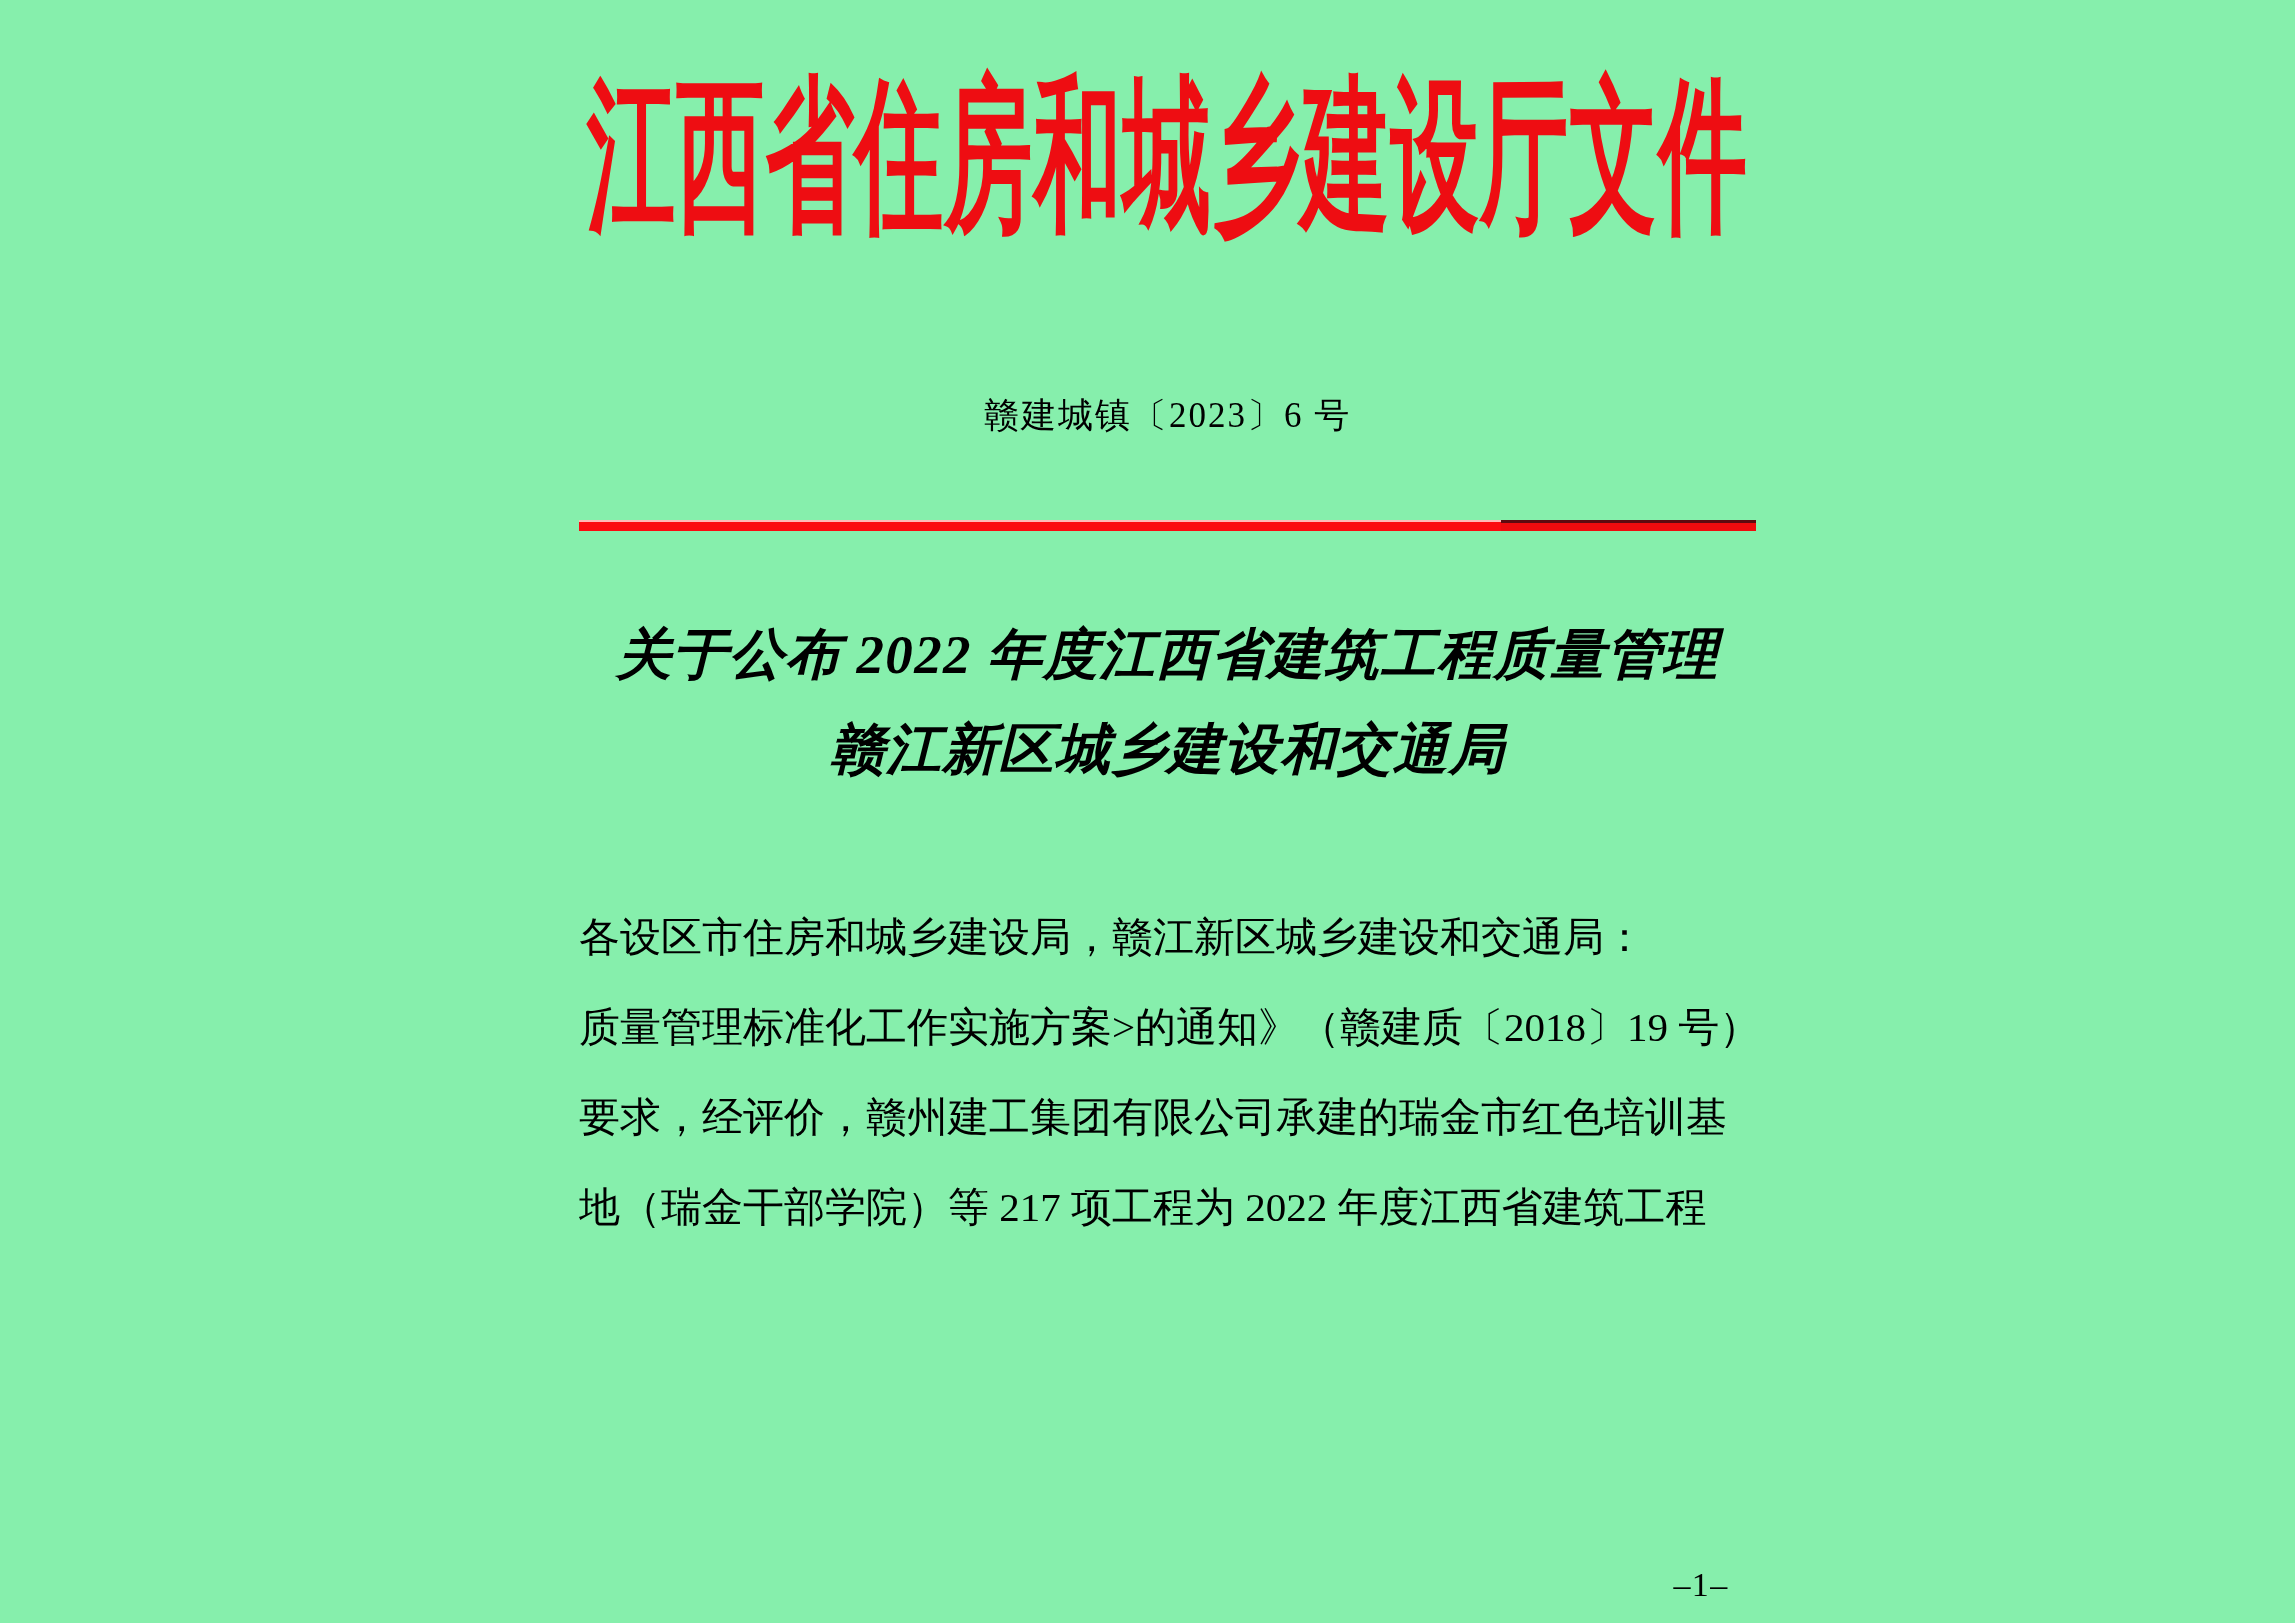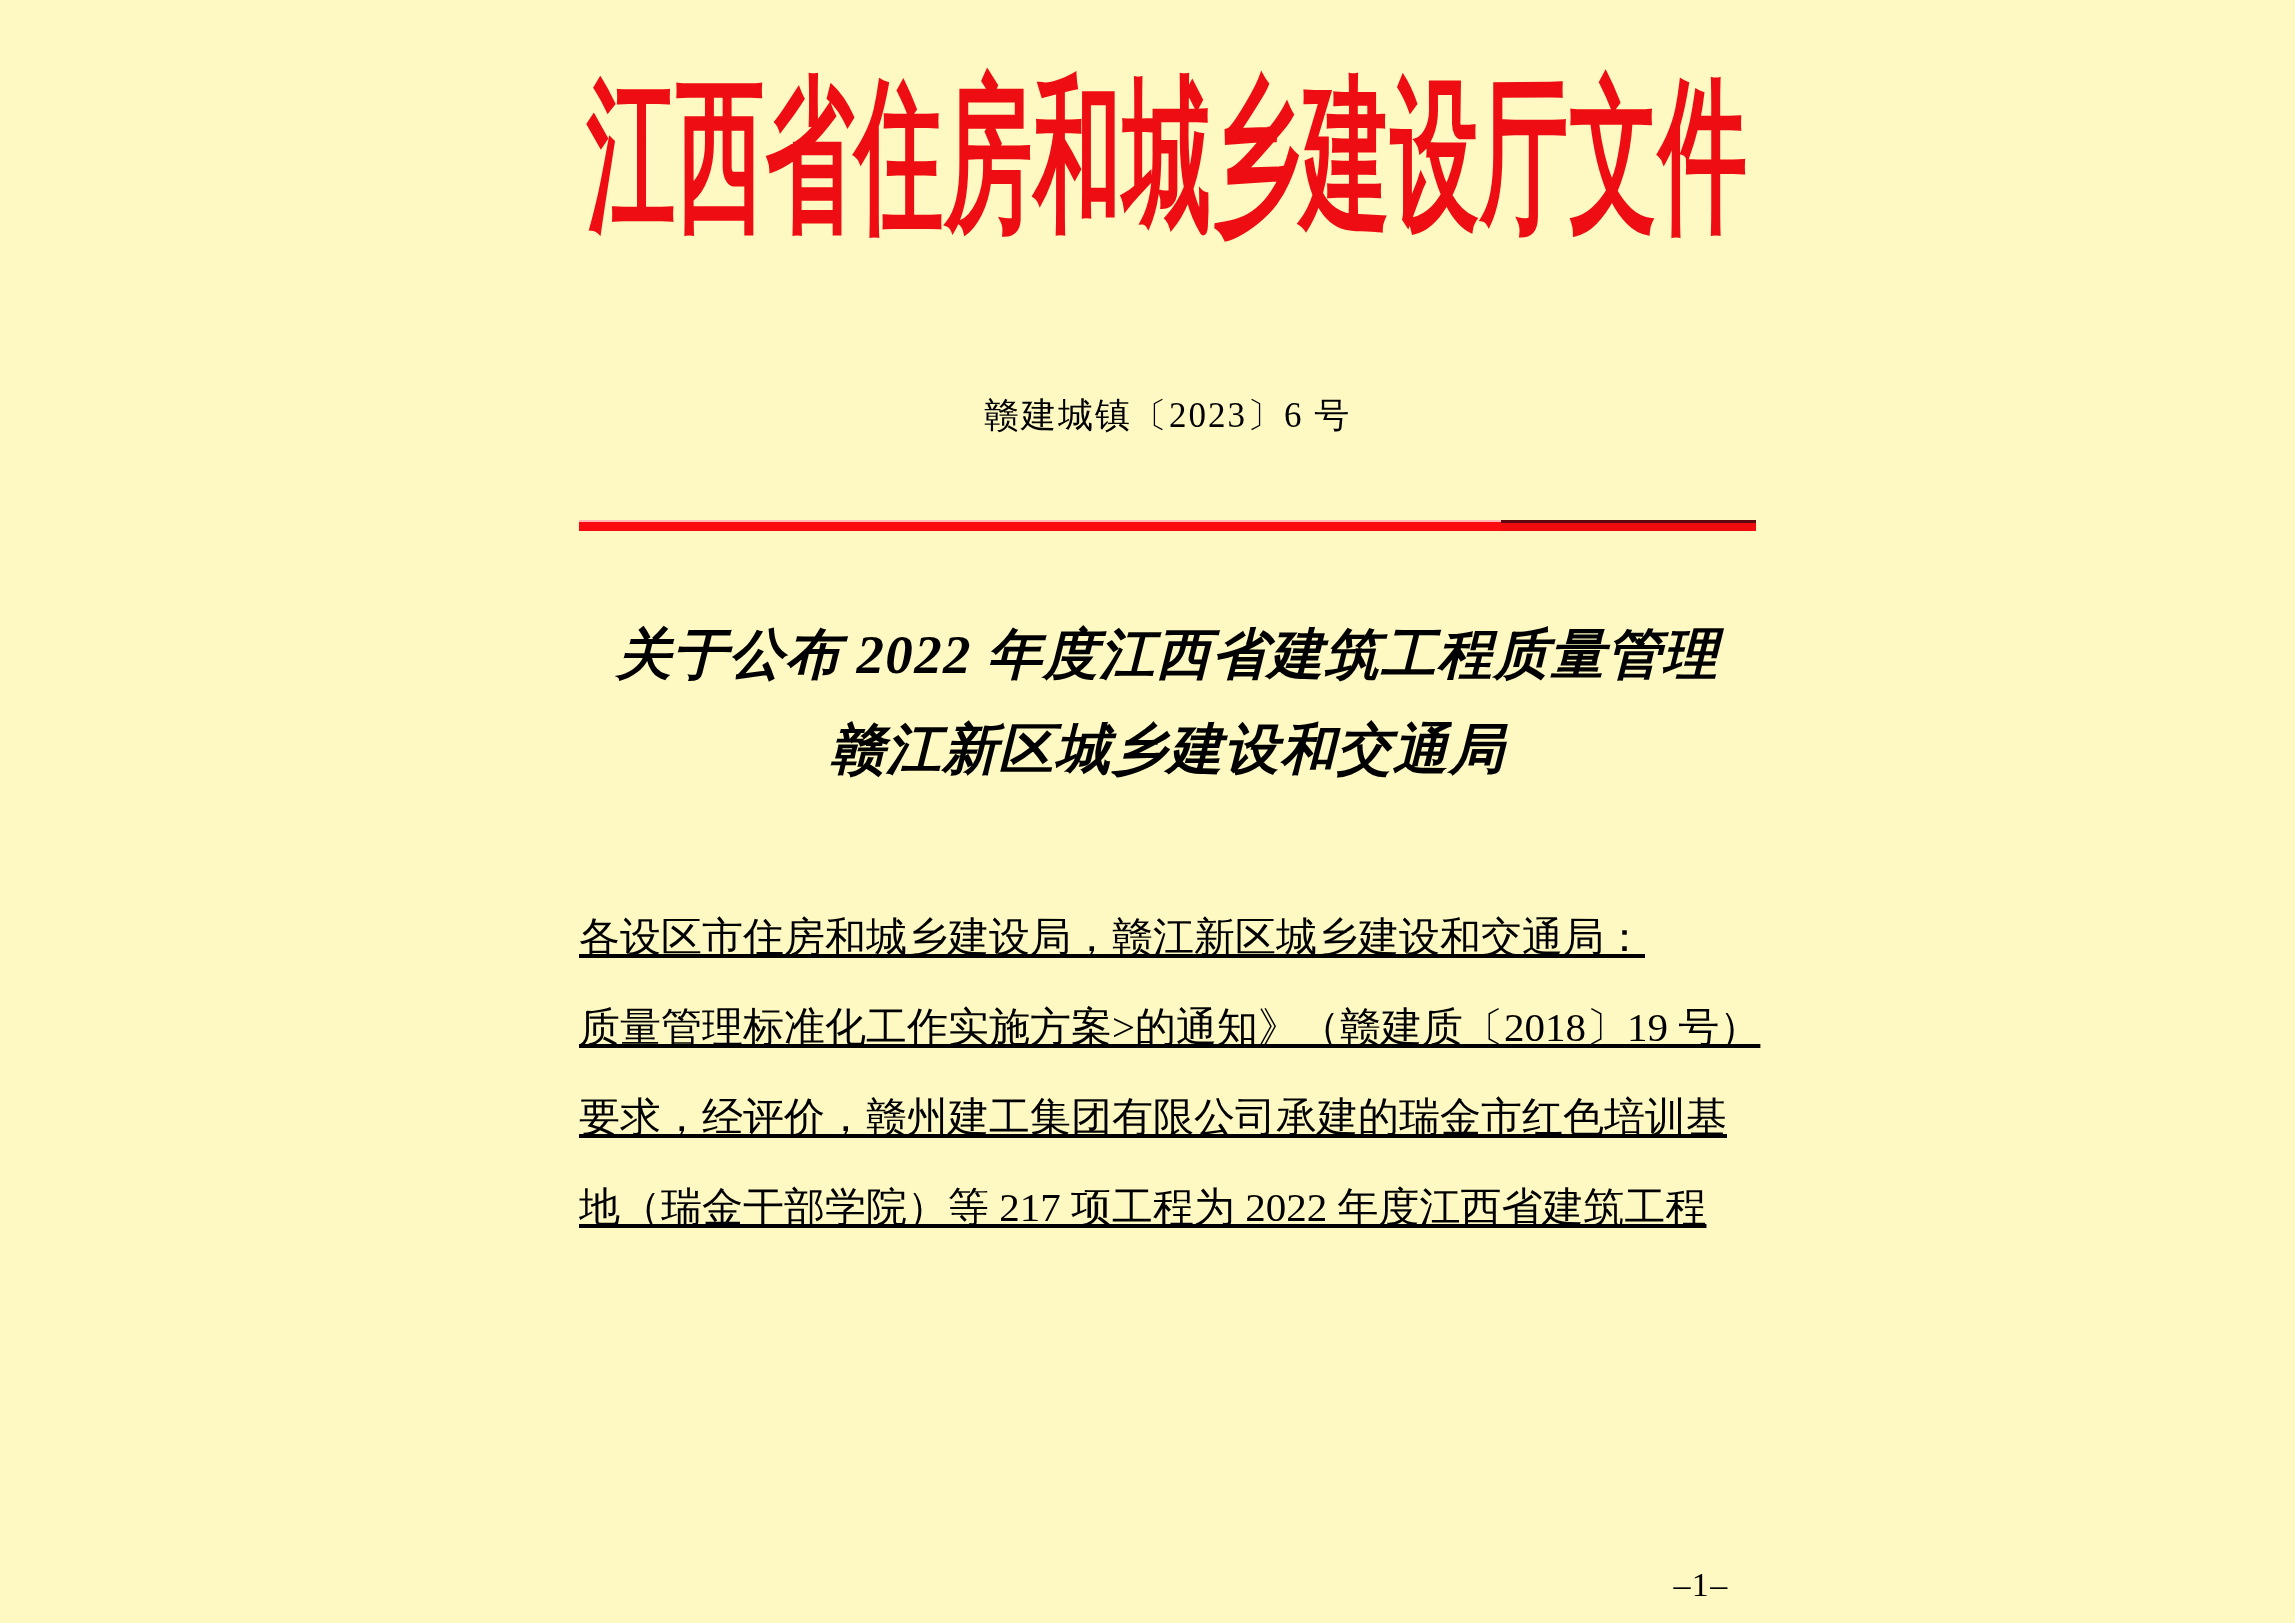--- a/index.html
+++ b/index.html
@@ -8,21 +8,21 @@
     background: #ffffff;
   }
   body {
     font-family: "Liberation Serif", "DejaVu Serif", serif;
     color: #000000;
   }
   .page {
     position: relative;
     width: 2295px;
     height: 1623px;
-    background: #fef9c3;
+    background: #86efac;
     overflow: hidden;
   }
   .doc-column {
     position: absolute;
     left: 579px;
     top: 0;
     width: 1177px;
     height: 1623px;
   }
 
@@ -99,21 +99,20 @@
   }
 
   
   .notice-body {
     position: absolute;
     left: 0;
     top: 892px;
     width: 1177px;
     font-size: 41px;
     color: #000000;
-    text-decoration: underline;
   }
   .body-line {
     height: 90px;
     line-height: 90px;
     white-space: nowrap;
     text-align: left;
   }
   .body-line.indent {
     padding-left: 81px;
   }

